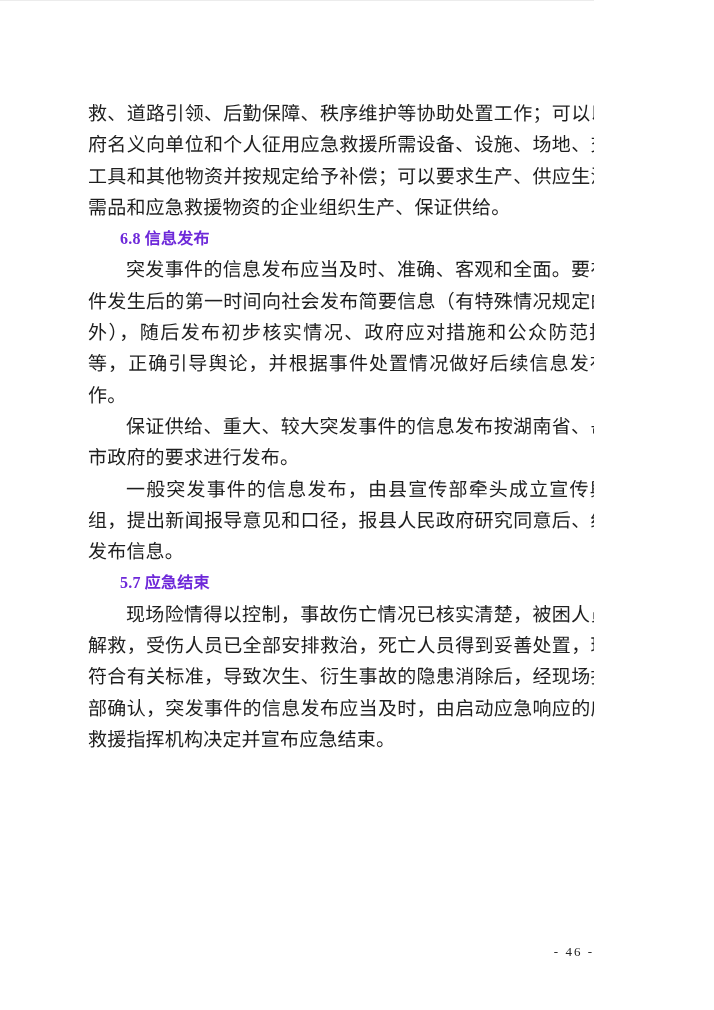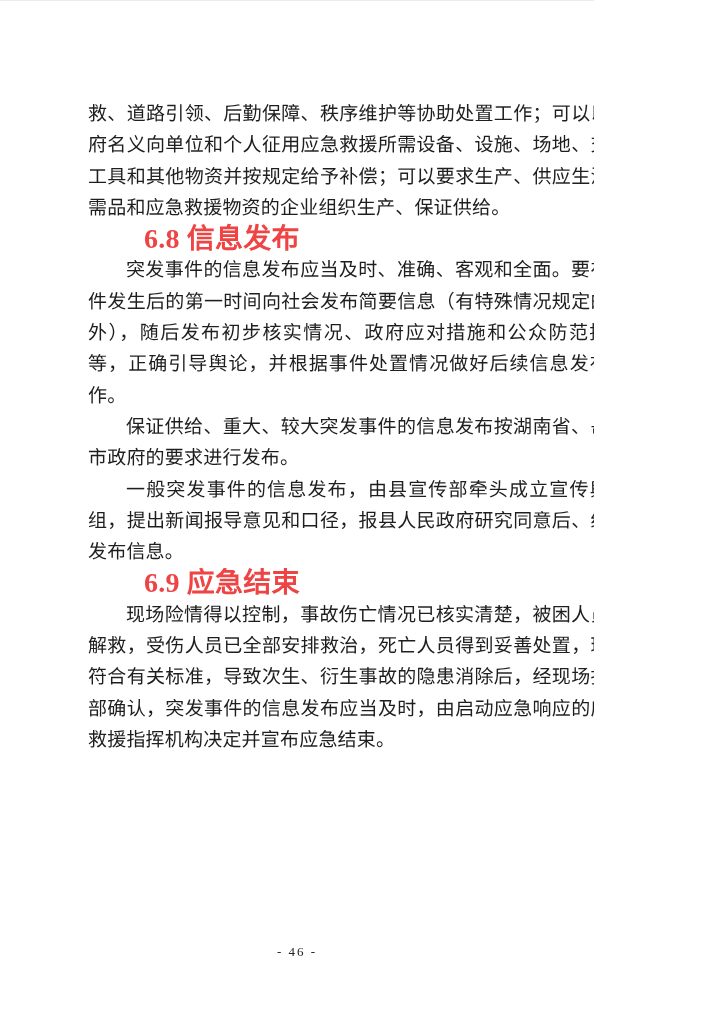--- a/index.html
+++ b/index.html
@@ -35,46 +35,46 @@
   }
   .body-paragraph {
     text-indent: 2em;
   }
   .body-paragraph.no-indent {
     text-indent: 0;
   }
   .section-heading {
     text-indent: 2em;
     font-weight: bold;
-    color: #ef4444;
-    font-size: 28px;
+    color: #6d28d9;
+    font-size: 16px;
   }
   .footer {
     position: absolute;
     top: 941px;
     left: 0;
     width: 100%;
-    text-align: center;
+    text-align: right;
   }
   .page-number {
     font-size: 13px;
     color: #222222;
     letter-spacing: 2px;
     font-family: "Liberation Serif", "DejaVu Serif", serif;
   }
 </style>
 </head>
 <body>
 
 <div class="page">
   <div class="content" id="document-content">
       <p class="body-paragraph no-indent">救、道路引领、后勤保障、秩序维护等协助处置工作；可以以政府名义向单位和个人征用应急救援所需设备、设施、场地、交通工具和其他物资并按规定给予补偿；可以要求生产、供应生活必需品和应急救援物资的企业组织生产、保证供给。</p>
       <p class="section-heading">6.8 信息发布</p>
       <p class="body-paragraph">突发事件的信息发布应当及时、准确、客观和全面。要在事件发生后的第一时间向社会发布简要信息（有特殊情况规定的除外），随后发布初步核实情况、政府应对措施和公众防范措施等，正确引导舆论，并根据事件处置情况做好后续信息发布工作。</p>
       <p class="body-paragraph">保证供给、重大、较大突发事件的信息发布按湖南省、岳阳市政府的要求进行发布。</p>
       <p class="body-paragraph">一般突发事件的信息发布，由县宣传部牵头成立宣传舆情组，提出新闻报导意见和口径，报县人民政府研究同意后、统一发布信息。</p>
-      <p class="section-heading">6.9 应急结束</p>
+      <p class="section-heading">5.7 应急结束</p>
       <p class="body-paragraph">现场险情得以控制，事故伤亡情况已核实清楚，被困人员被解救，受伤人员已全部安排救治，死亡人员得到妥善处置，环境符合有关标准，导致次生、衍生事故的隐患消除后，经现场指挥部确认，突发事件的信息发布应当及时，由启动应急响应的应急救援指挥机构决定并宣布应急结束。</p>
     </div>
   <div class="footer">
     <span class="page-number">- 46 -</span>
   </div>
 </div>
 
 </body></html>

